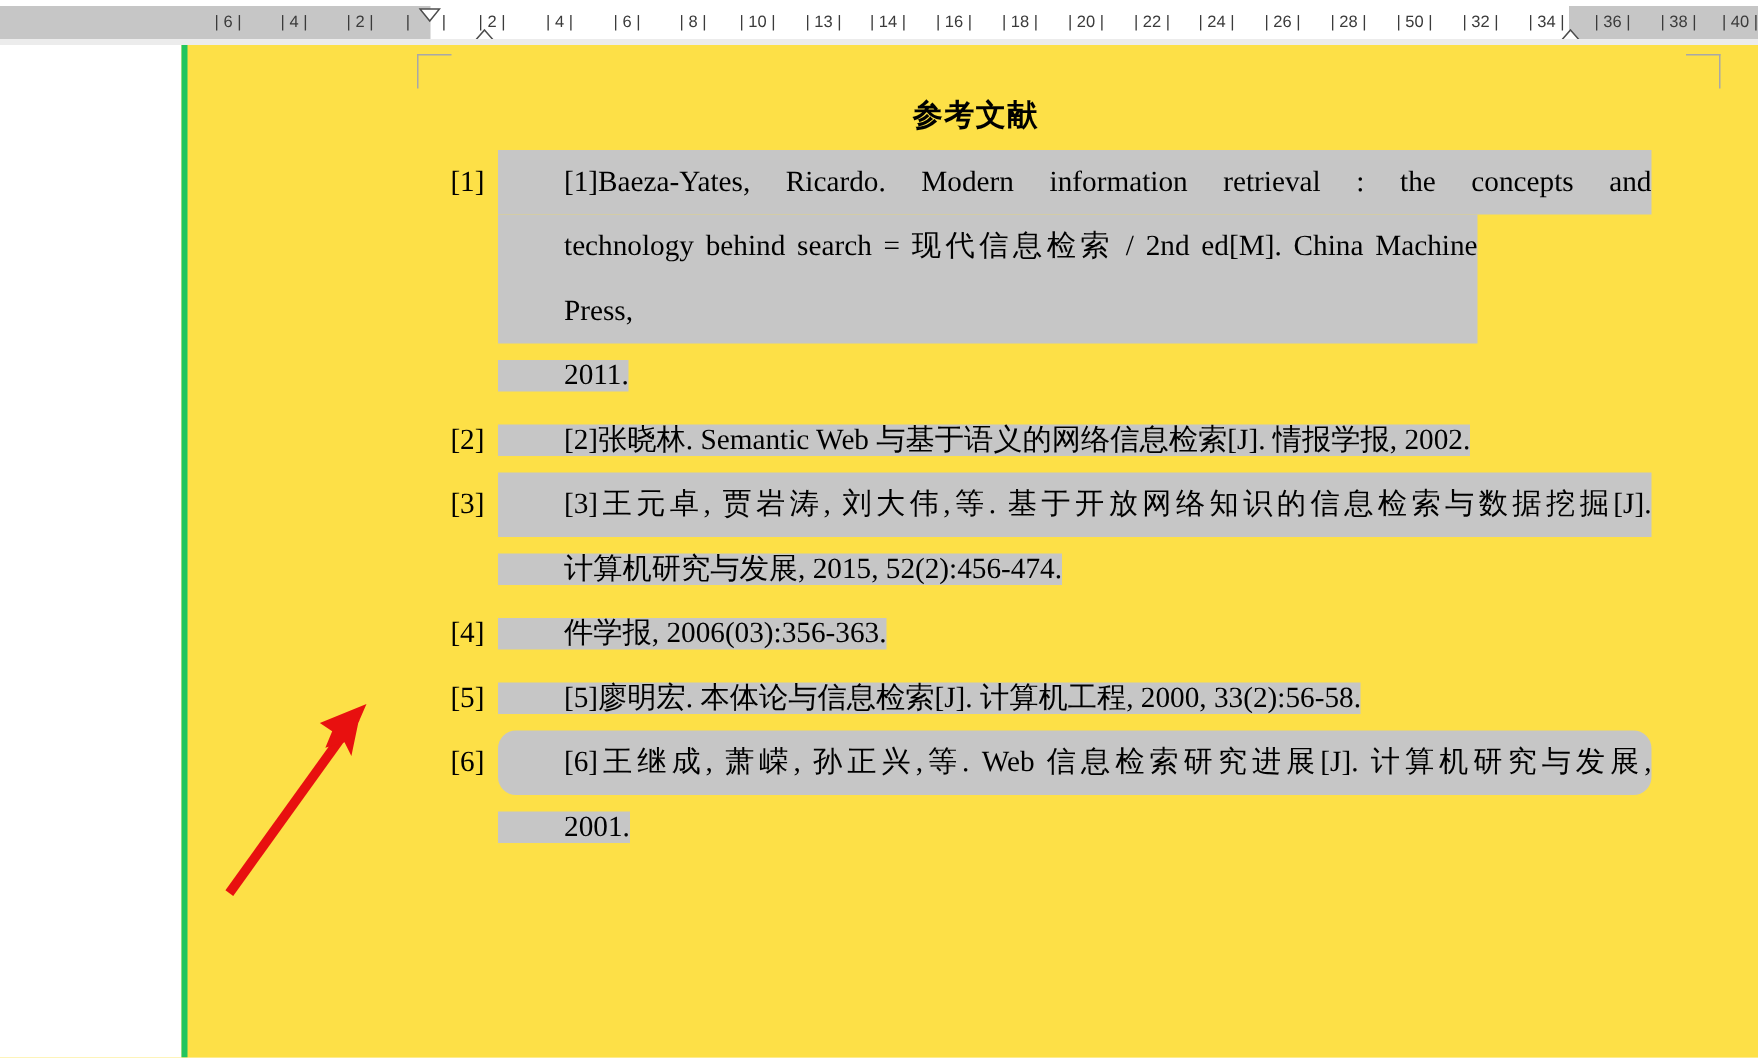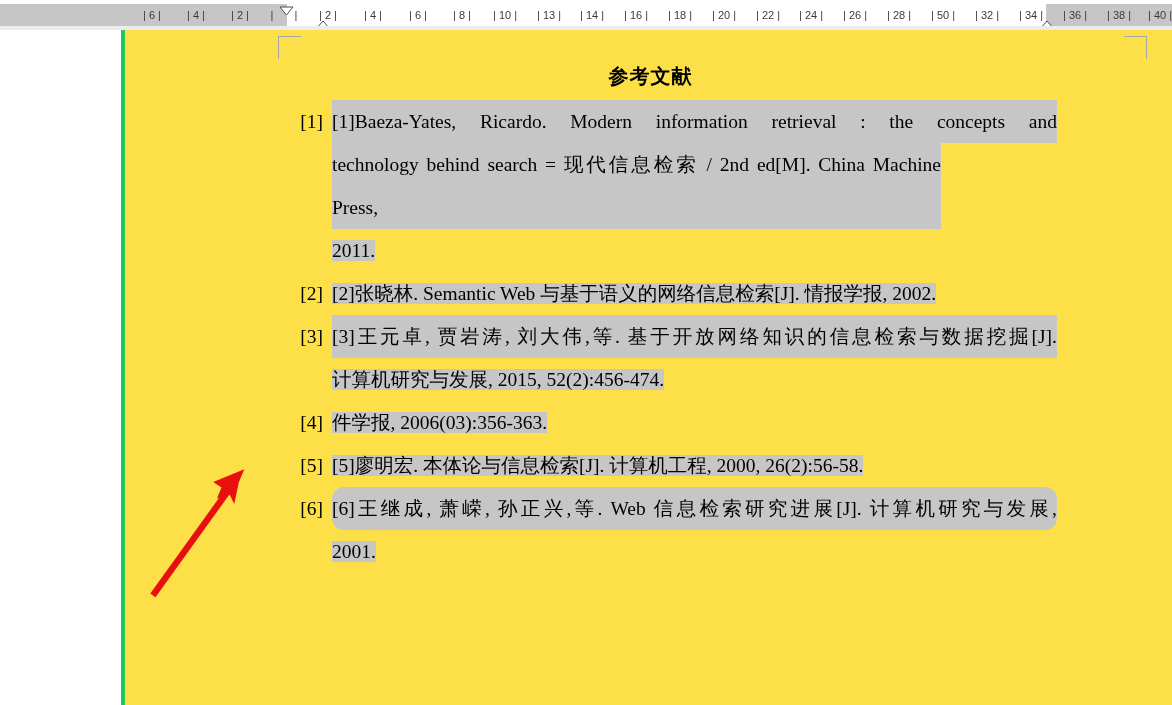--- a/index.html
+++ b/index.html
@@ -143,20 +143,21 @@
     font-size: 19.5px;
     line-height: 43px;
     color: #000;
     text-align: justify;
     text-justify: inter-word;
     font-family: "Liberation Serif", "DejaVu Serif", serif;
   }
   .ref-body .hl {
     background: #c6c6c6;
     box-decoration-break: clone;
+    padding-left: 44px;
     -webkit-box-decoration-break: clone;
   }
 
   
   #red-arrow {
     position: absolute;
     left: 140px;
     top: 440px;
     width: 130px;
     height: 160px;
@@ -253,21 +254,21 @@
       </div>
       <div class="ref-item">
         <div class="ref-num">[4]</div>
         <div class="ref-body">
           <div style="white-space: nowrap;"><span class="hl">件学报, 2006(03):356-363.</span></div>
         </div>
       </div>
       <div class="ref-item">
         <div class="ref-num">[5]</div>
         <div class="ref-body">
-          <div style="white-space: nowrap;"><span class="hl">[5]廖明宏. 本体论与信息检索[J]. 计算机工程, 2000, 26(2):56-58.</span></div>
+          <div style="white-space: nowrap;"><span class="hl">[5]廖明宏. 本体论与信息检索[J]. 计算机工程, 2000, 33(2):56-58.</span></div>
         </div>
       </div>
       <div class="ref-item">
         <div class="ref-num">[6]</div>
         <div class="ref-body">
           <div style="white-space: nowrap;"><span class="hl" style="display: inline-block; width: 725px; text-align: justify; text-align-last: justify; white-space: normal; border-radius: 12px;">[6]王继成, 萧嵘, 孙正兴,等. Web 信息检索研究进展[J]. 计算机研究与发展,</span></div>
           <div style="white-space: nowrap;"><span class="hl">2001.</span></div>
         </div>
       </div>
     </div>

